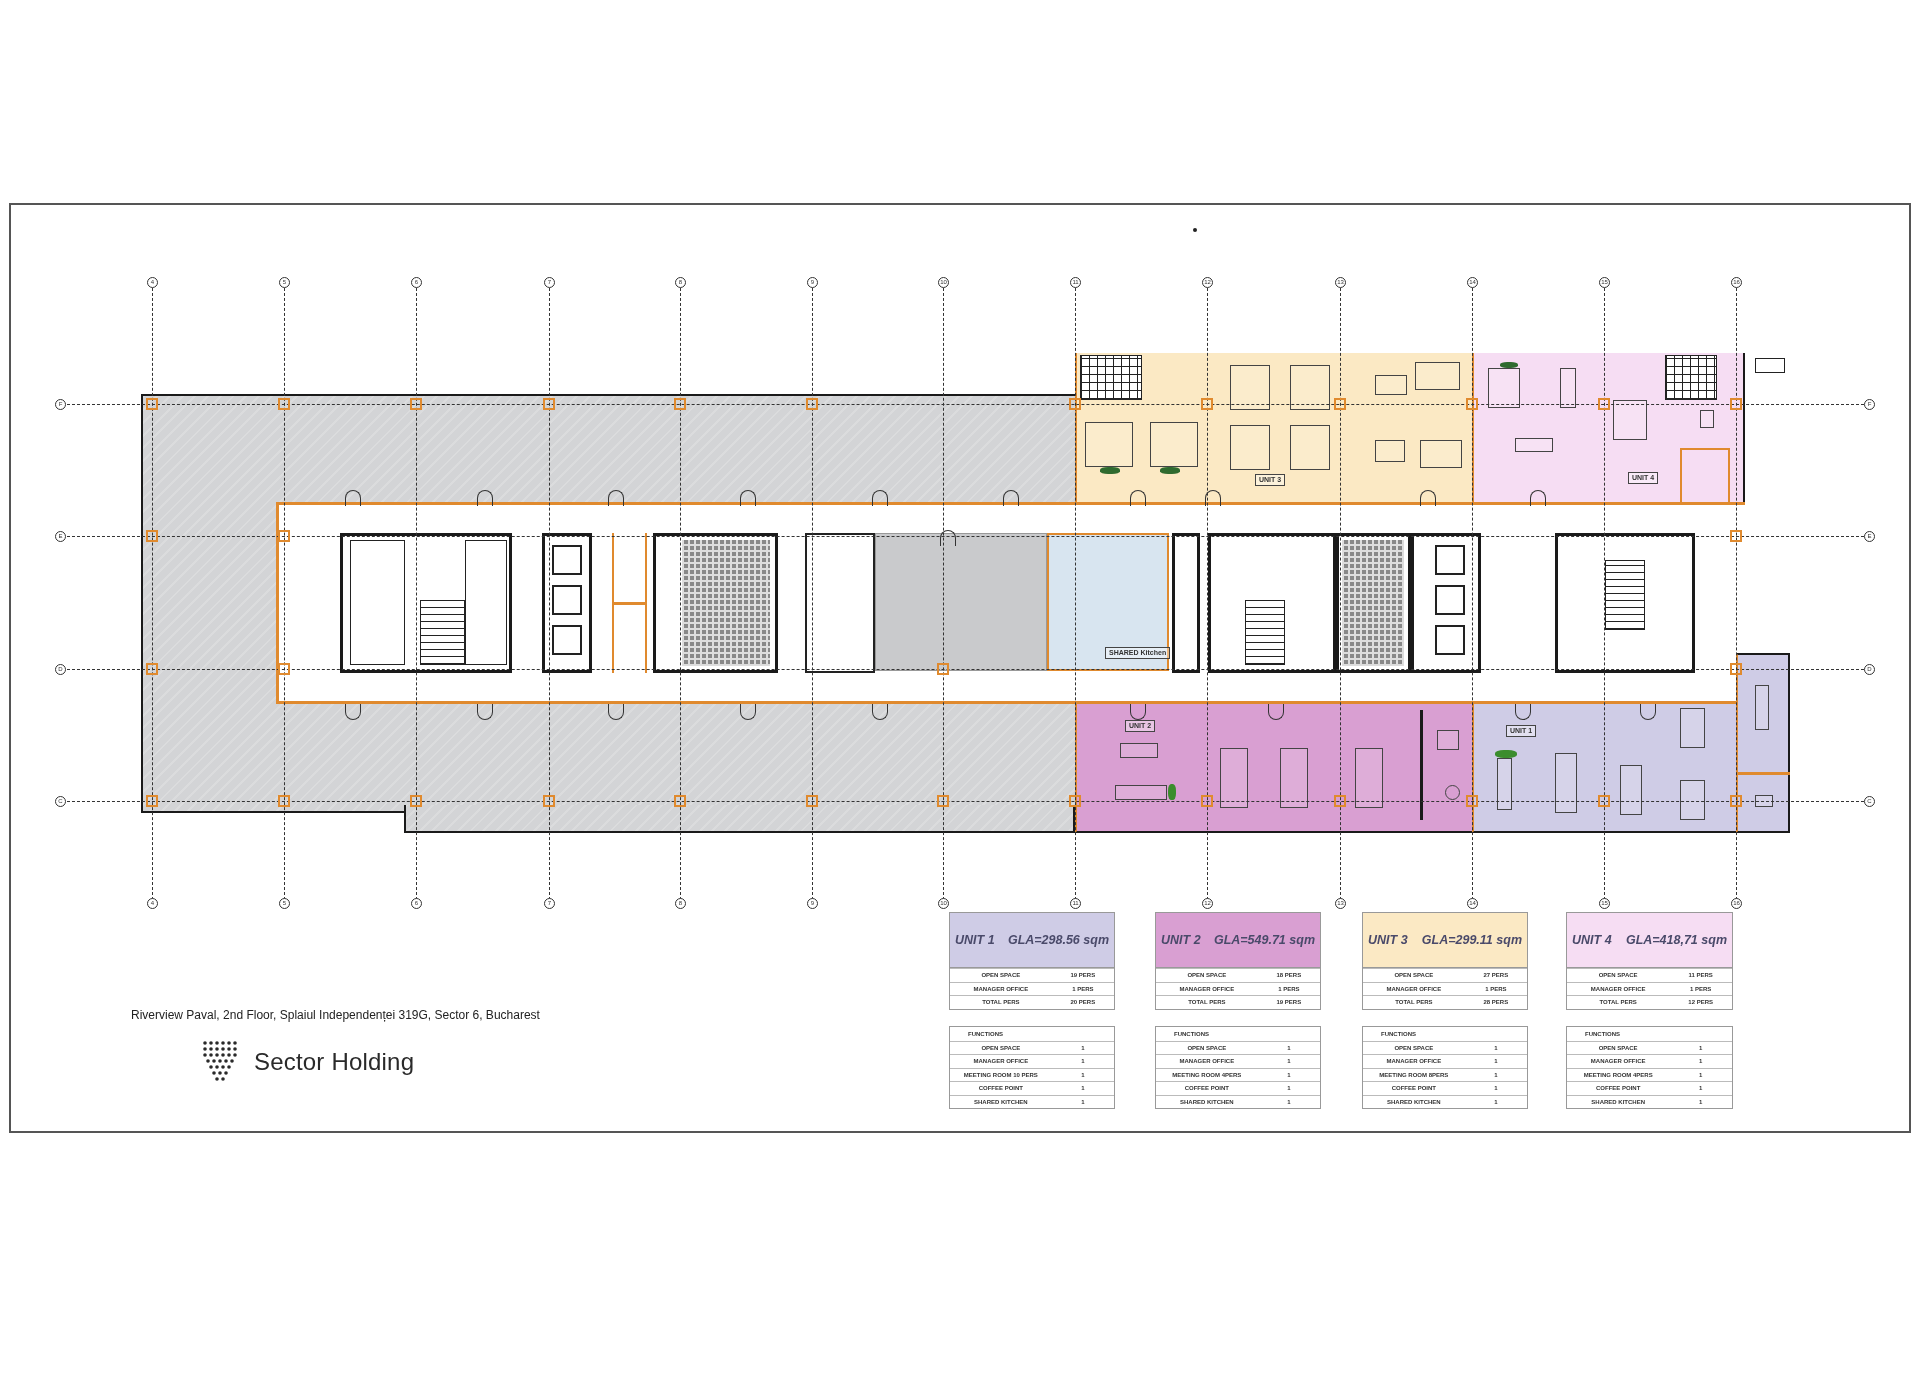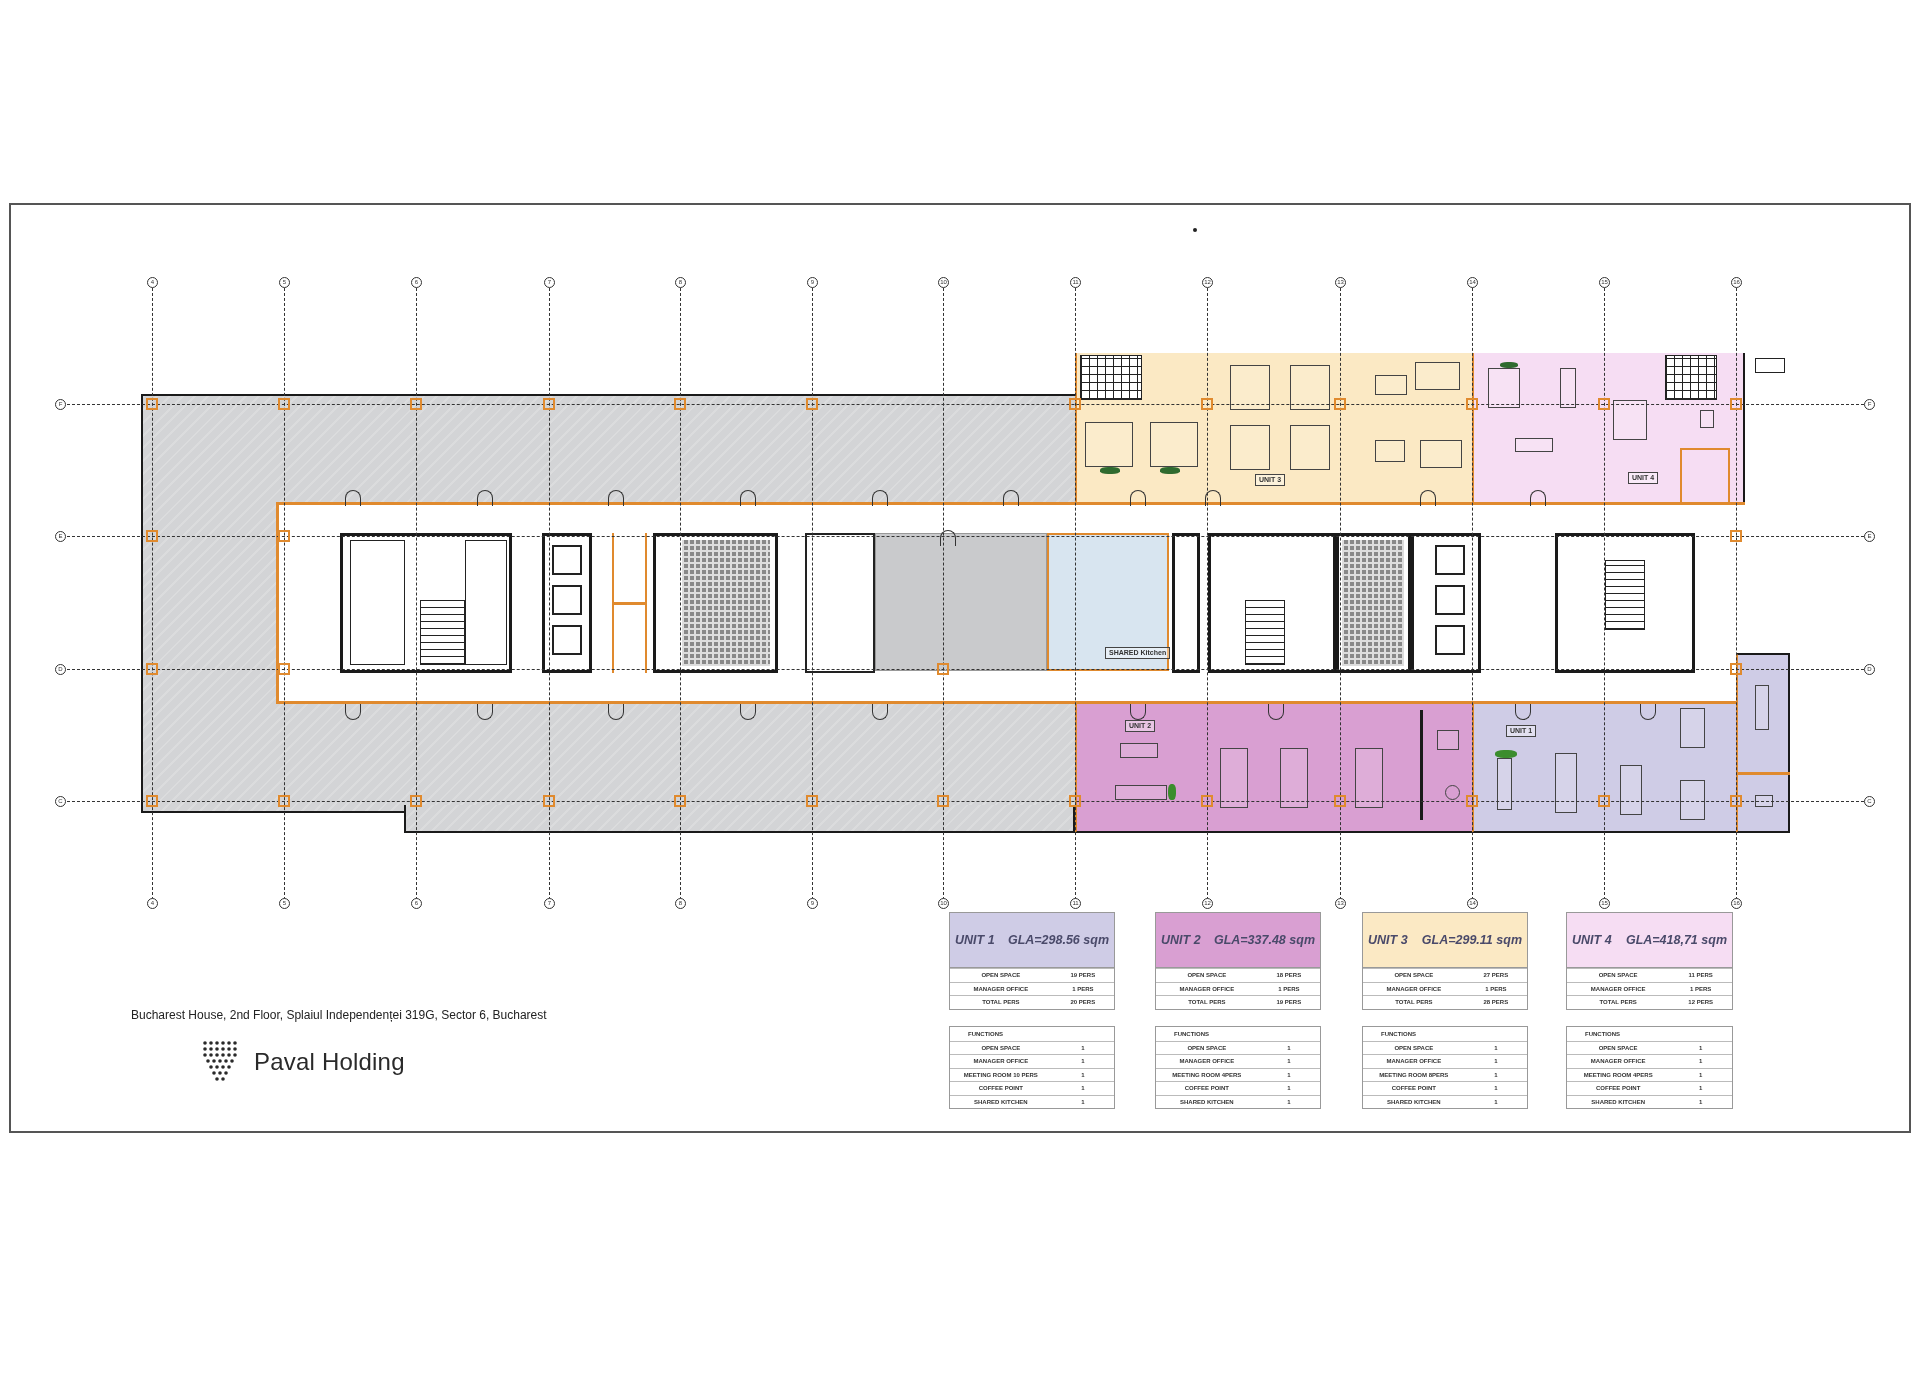--- a/index.html
+++ b/index.html
@@ -275,21 +275,21 @@
   <div class="abs col-mark" style="left:806px;top:795px;"></div>
   <div class="abs col-mark" style="left:937px;top:795px;"></div>
   <div class="abs col-mark" style="left:1069px;top:795px;"></div>
   <div class="abs col-mark" style="left:1201px;top:795px;"></div>
   <div class="abs col-mark" style="left:1334px;top:795px;"></div>
   <div class="abs col-mark" style="left:1466px;top:795px;"></div>
   <div class="abs col-mark" style="left:1598px;top:795px;"></div>
   <div class="abs col-mark" style="left:1730px;top:795px;"></div>
 </div>
 
-<div id="address" class="abs">Bucharest House, 2nd Floor, Splaiul Independenței 319G, Sector 6, Bucharest</div>
+<div id="address" class="abs">Riverview Paval, 2nd Floor, Splaiul Independenței 319G, Sector 6, Bucharest</div>
 <div id="logo" class="abs">
   <svg id="logo-mark" viewBox="0 0 38 44">
     <g fill="#2a2a2a">
       <circle cx="3" cy="3" r="1.8"></circle>
         <circle cx="9" cy="3" r="1.8"></circle>
         <circle cx="15" cy="3" r="1.8"></circle>
         <circle cx="21" cy="3" r="1.8"></circle>
         <circle cx="27" cy="3" r="1.8"></circle>
         <circle cx="33" cy="3" r="1.8"></circle>
       <circle cx="3" cy="9" r="1.8"></circle>
@@ -313,21 +313,21 @@
         <circle cx="15" cy="27" r="1.8"></circle>
         <circle cx="21" cy="27" r="1.8"></circle>
         <circle cx="27" cy="27" r="1.8"></circle>
       <circle cx="12" cy="33" r="1.8"></circle>
         <circle cx="18" cy="33" r="1.8"></circle>
         <circle cx="24" cy="33" r="1.8"></circle>
       <circle cx="15" cy="39" r="1.8"></circle>
         <circle cx="21" cy="39" r="1.8"></circle>
     </g>
   </svg>
-  <span id="logo-text">Paval Holding</span>
+  <span id="logo-text">Sector Holding</span>
 </div>
 
 <div class="abs utable" style="left:949px;top:912px;width:166px;">
   <div class="uhead" style="background:#cfcce6;">
     <span>UNIT 1</span>
     <span>GLA=298.56 sqm</span>
   </div>
   <div class="urow">
       <span class="l">OPEN SPACE</span>
       <span class="r">19 PERS</span>
@@ -364,21 +364,21 @@
     </div>
   <div class="frow">
       <span class="l">SHARED KITCHEN</span>
       <span class="r">1</span>
     </div>
 </div>
 
 <div class="abs utable" style="left:1155px;top:912px;width:166px;">
   <div class="uhead" style="background:#d99fd2;">
     <span>UNIT 2</span>
-    <span>GLA=337.48 sqm</span>
+    <span>GLA=549.71 sqm</span>
   </div>
   <div class="urow">
       <span class="l">OPEN SPACE</span>
       <span class="r">18 PERS</span>
     </div>
   <div class="urow">
       <span class="l">MANAGER OFFICE</span>
       <span class="r">1 PERS</span>
     </div>
   <div class="urow">

